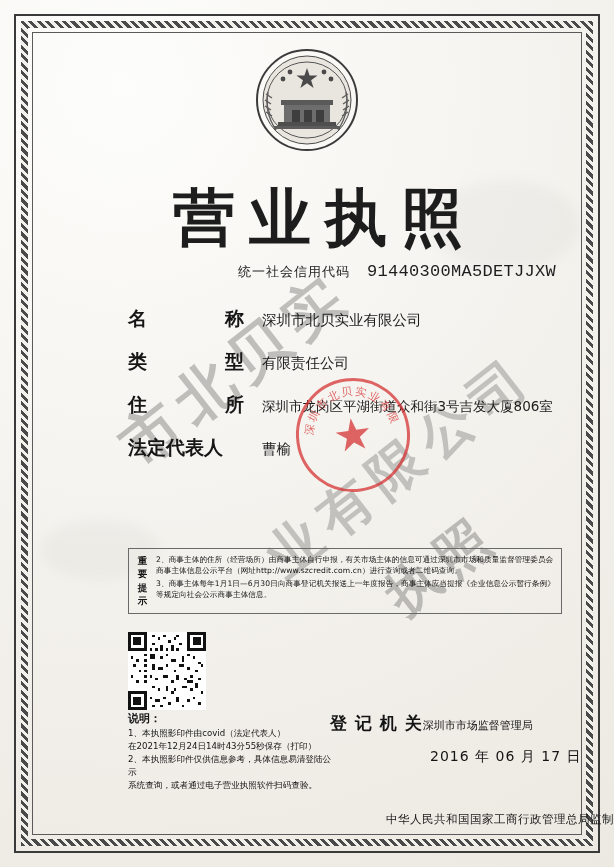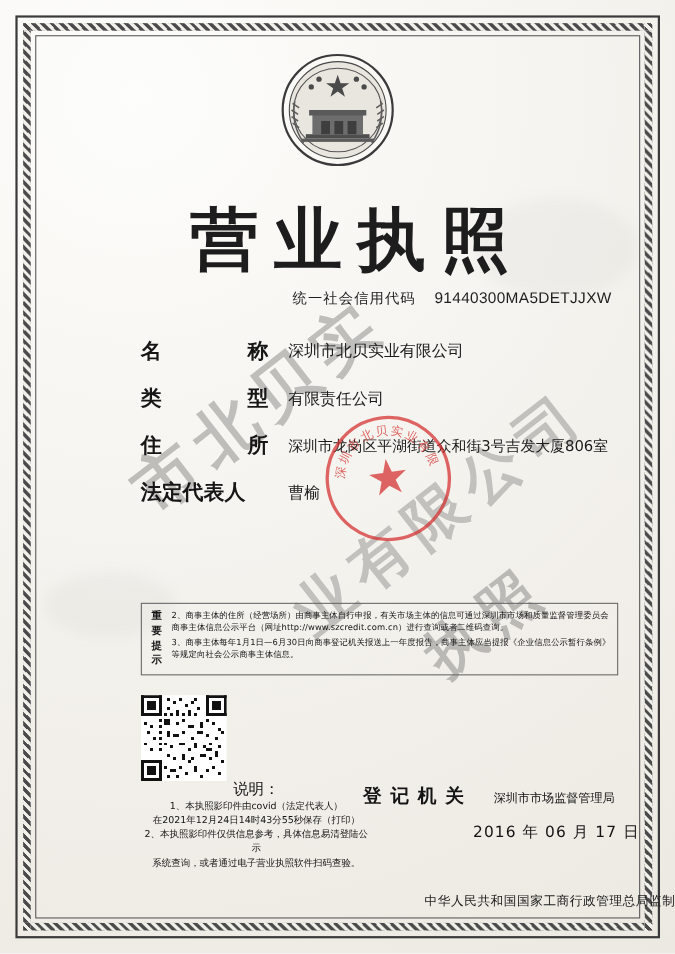--- a/index.html
+++ b/index.html
@@ -96,22 +96,22 @@
     display: flex;
     align-items: baseline;
     gap: 17px;
   }
   .code-label {
     font-size: 13px;
     letter-spacing: 1px;
     color: #1d1d1d;
   }
   .code-value {
-    font-family: Liberation Sans, sans-serif;
-    font-size: 14px;
+    font-family: Liberation Mono, monospace;
+    font-size: 17px;
     letter-spacing: 0.3px;
     color: #1d1d1d;
   }
 
   
   .fields {
     position: absolute;
     left: 128px;
     right: 60px;
     top: 306px;
@@ -230,36 +230,35 @@
   .explain {
     position: absolute;
     left: 128px;
     top: 712px;
     width: 210px;
     font-size: 8.6px;
     line-height: 13px;
     color: #141414;
   }
   .explain .ex-title {
-    font-size: 14px;
-    font-weight: normal;
+    font-size: 11px;
+    font-weight: bold;
     margin-bottom: 2px;
-    text-align: center;
-  }
-  .explain p { margin: 0; text-align: center; }
+  }
+  .explain p { margin: 0; }
 
   
   .registrar {
     position: absolute;
     left: 330px;
     top: 712px;
     right: 52px;
     display: flex;
     align-items: baseline;
-    gap: 26px;
+    gap: 0;
   }
   .registrar-label {
     font-size: 17px;
     font-weight: bold;
     letter-spacing: 1px;
     color: #141414;
   }
   .registrar-value {
     font-size: 11px;
     color: #141414;

